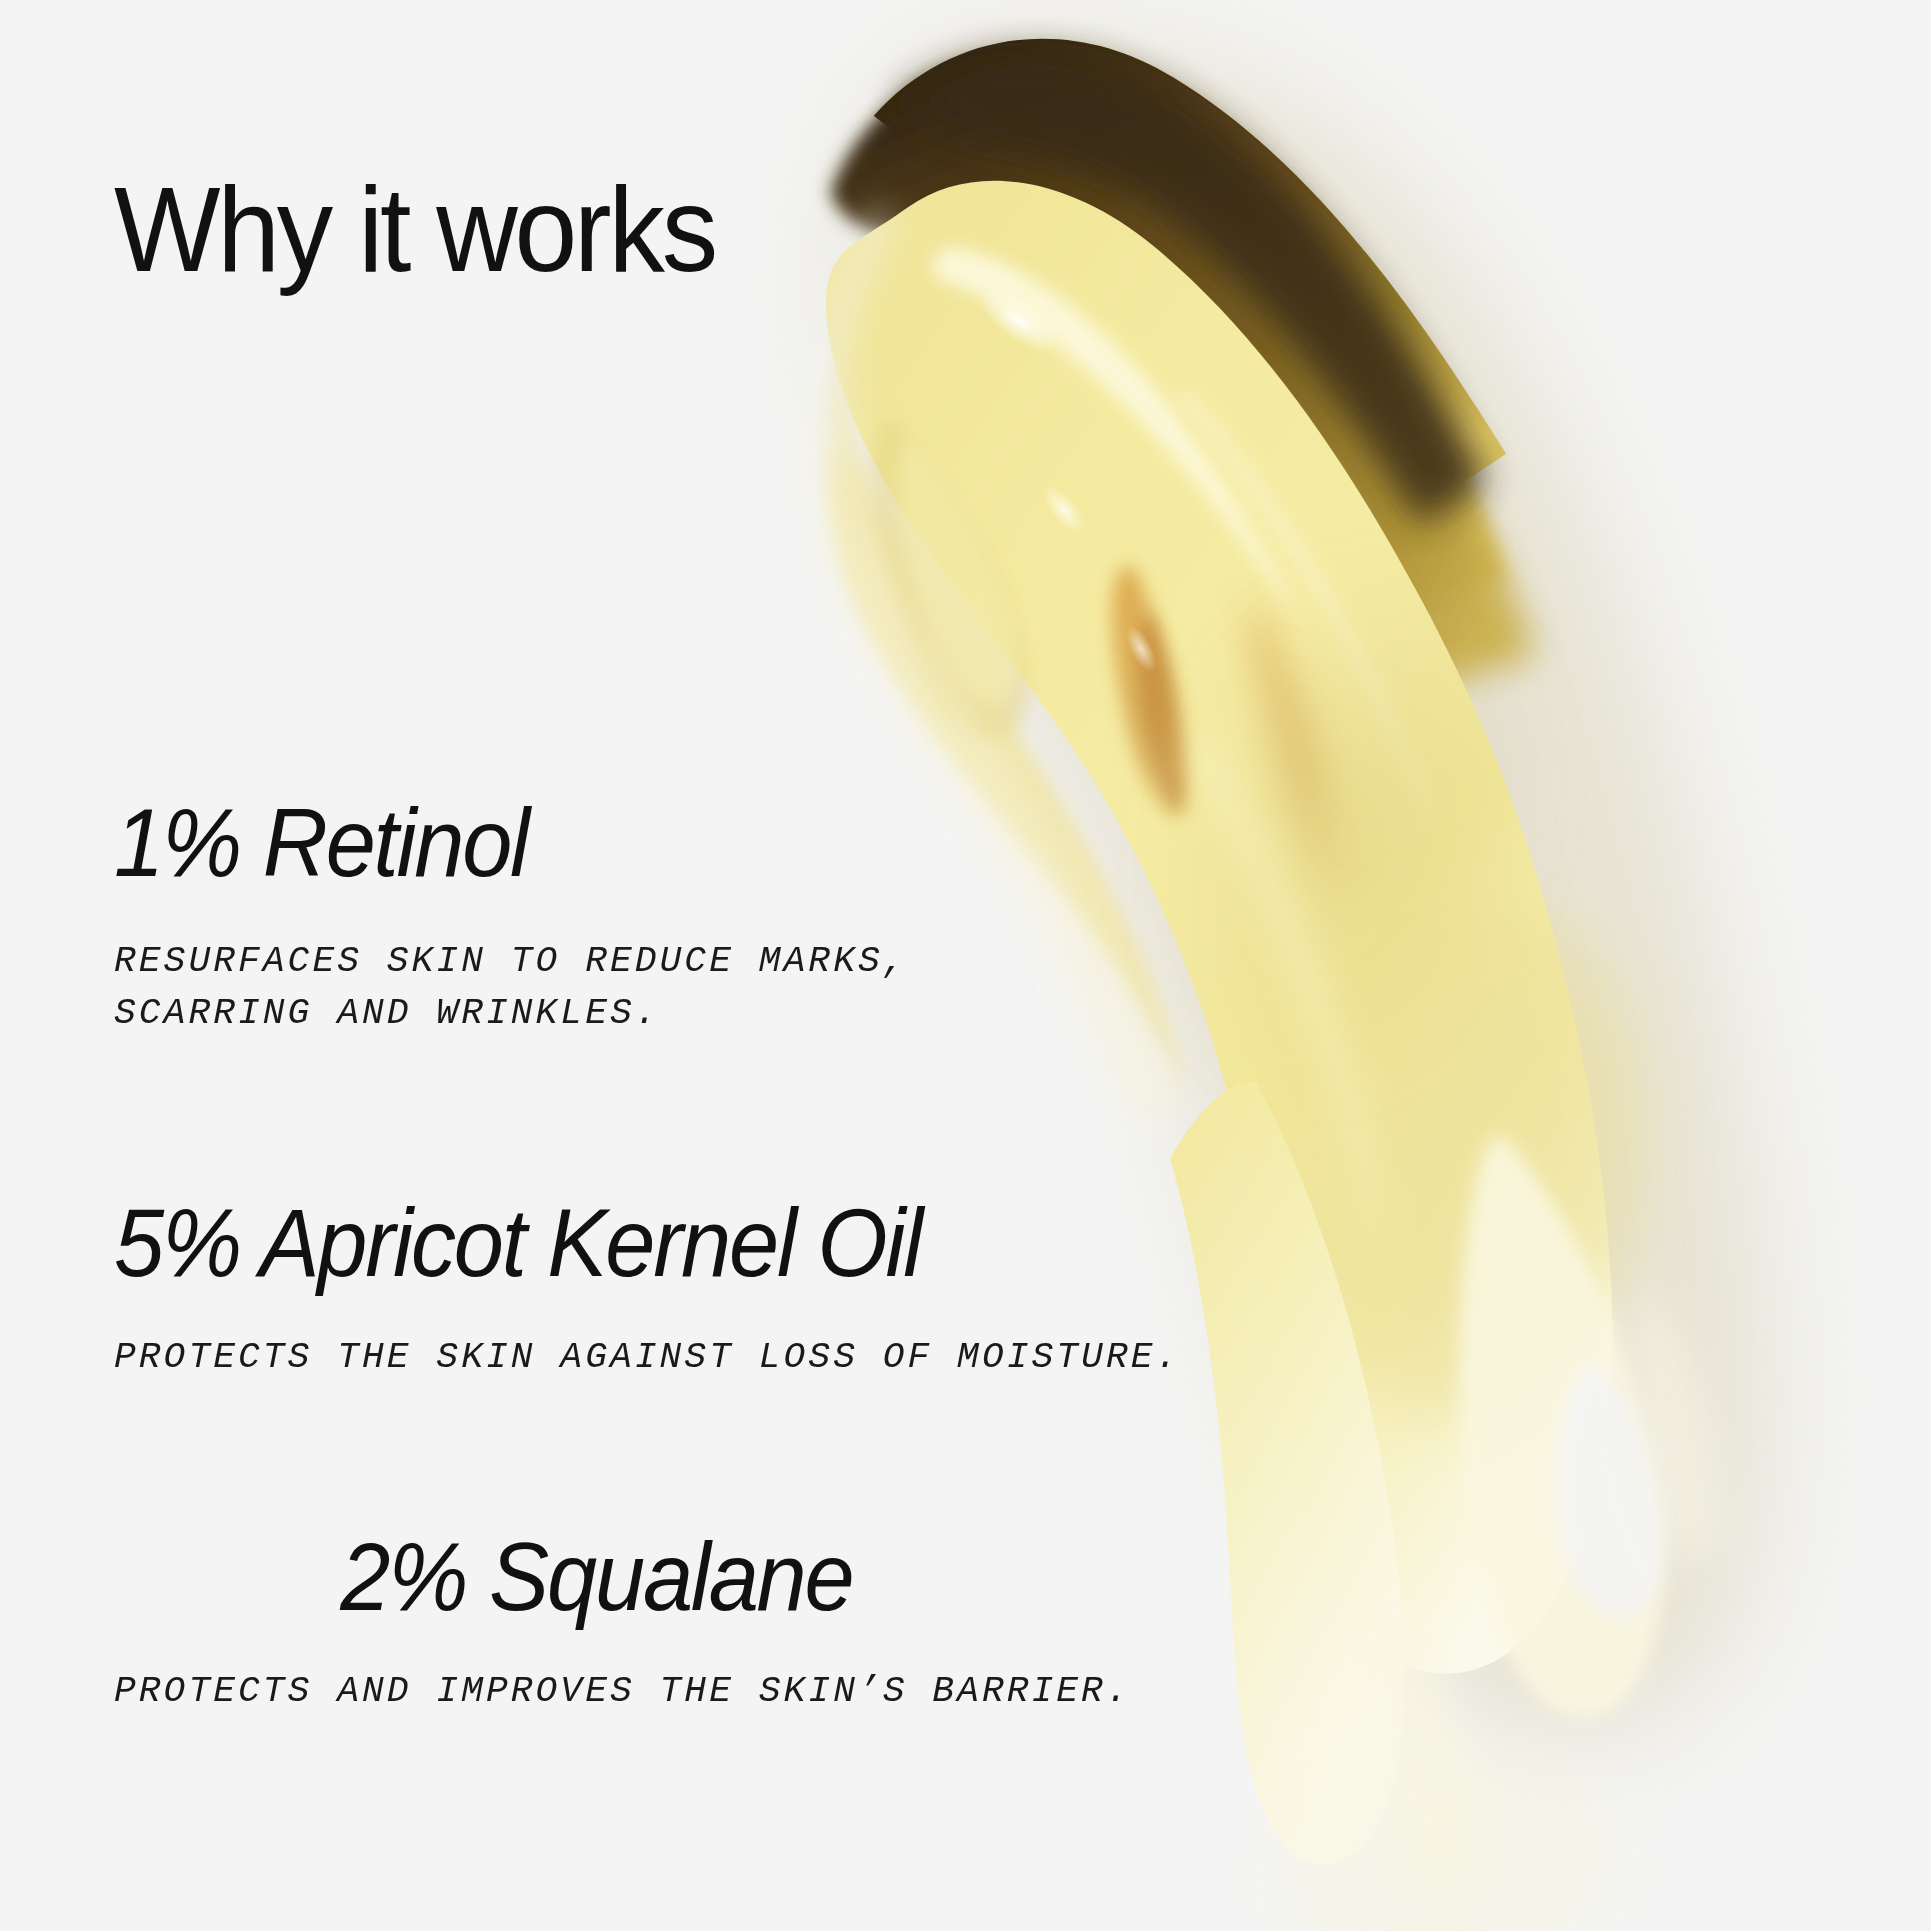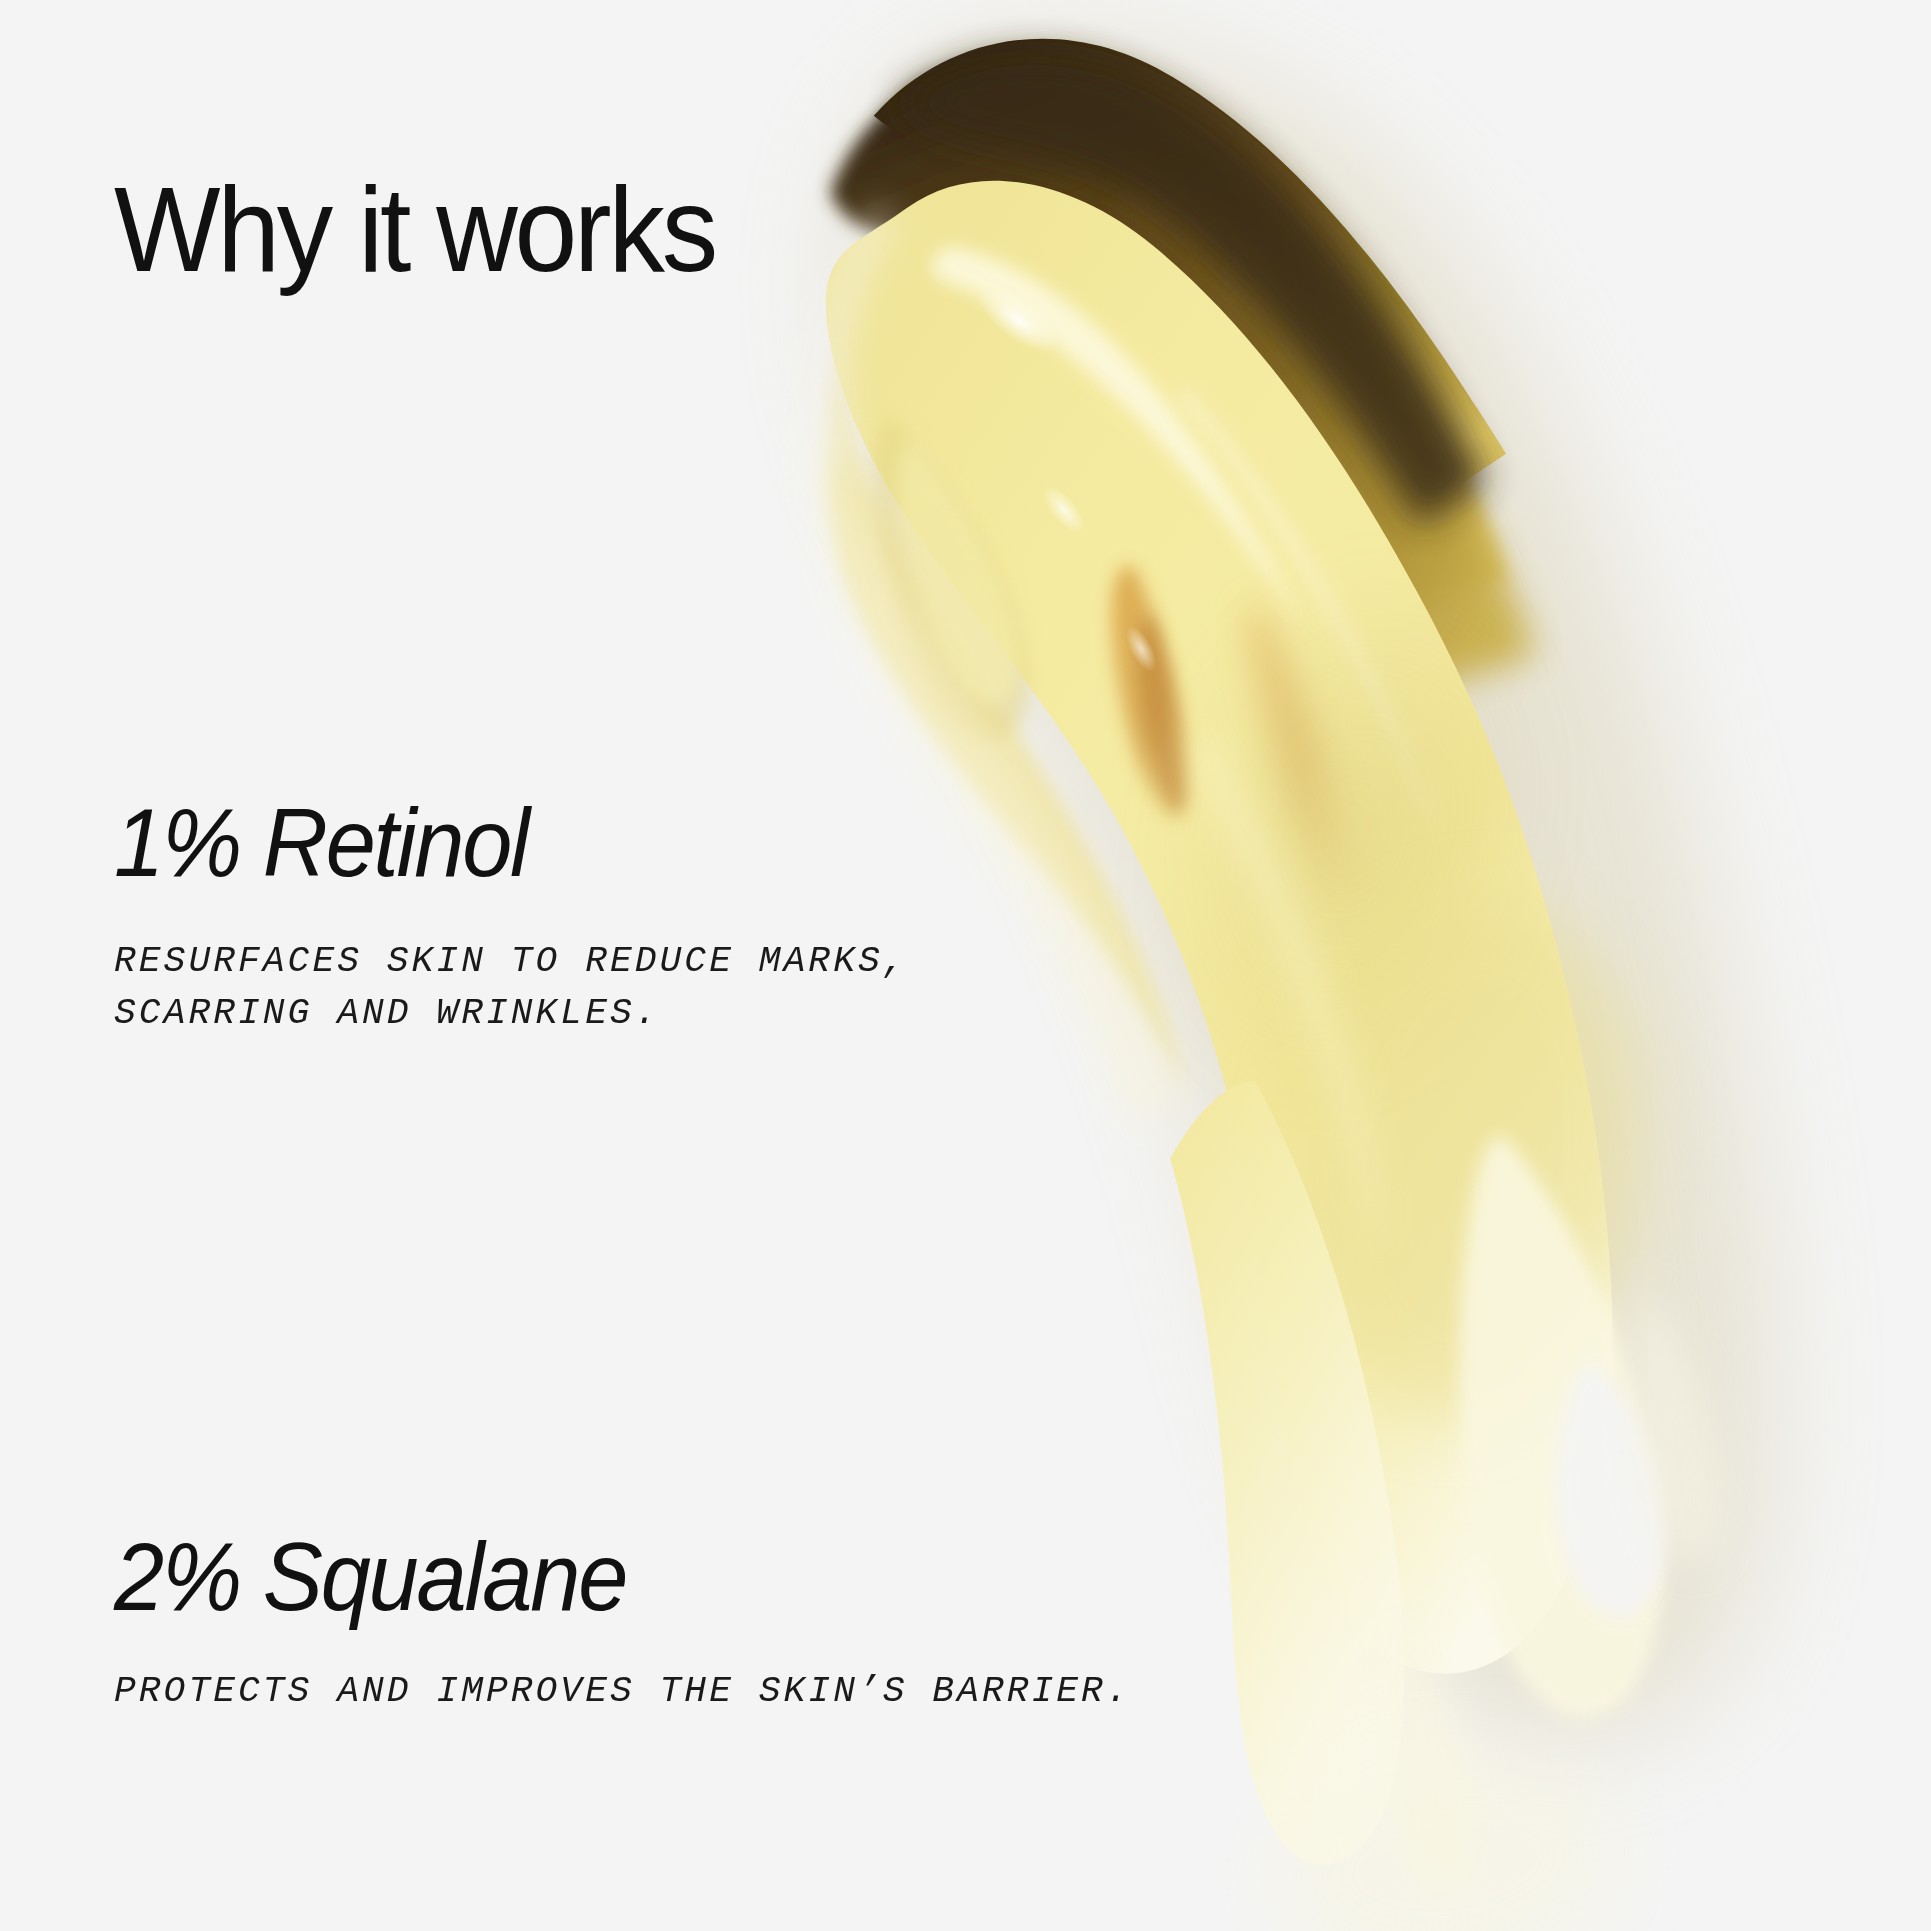--- a/index.html
+++ b/index.html
@@ -56,21 +56,21 @@
     white-space: nowrap;
   }
 
   .block {
     position: absolute;
     left: 114px;
     font-style: italic;
   }
   .block-1 { top: 792px; }
   .block-2 { top: 1192px; }
-  .block-3 { top: 1526px; }
+  .block-3 { top: 1526px; text-align: center; }
 
   .ingredient-name {
     font-size: 97px;
     line-height: 1.05;
     font-weight: 400;
     letter-spacing: -2.4px;
     color: #111111;
     transform: scaleX(0.93);
     transform-origin: left top;
     white-space: nowrap;
@@ -300,20 +300,24 @@
   <div id="content">
 
     <h1 class="page-title">Why it works</h1>
 
     <section class="block block-1">
       <h2 class="ingredient-name">1% Retinol</h2>
       <p class="ingredient-desc">RESURFACES SKIN TO REDUCE MARKS,
 SCARRING AND WRINKLES.</p>
     </section>
 
+    <section class="block block-2">
+      <h2 class="ingredient-name">5% Apricot Kernel Oil</h2>
+      <p class="ingredient-desc">PROTECTS THE SKIN AGAINST LOSS OF MOISTURE.</p>
+    </section>
 
     <section class="block block-3">
       <h2 class="ingredient-name">2% Squalane</h2>
       <p class="ingredient-desc">PROTECTS AND IMPROVES THE SKIN’S BARRIER.</p>
     </section>
 
   </div>
 </div>
 
 

